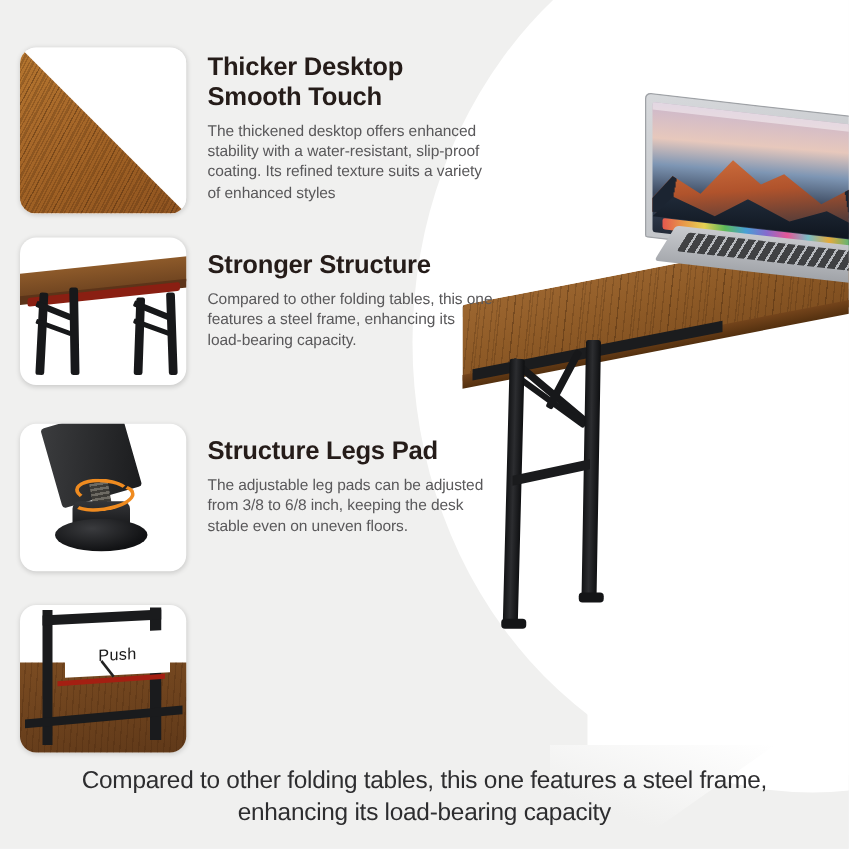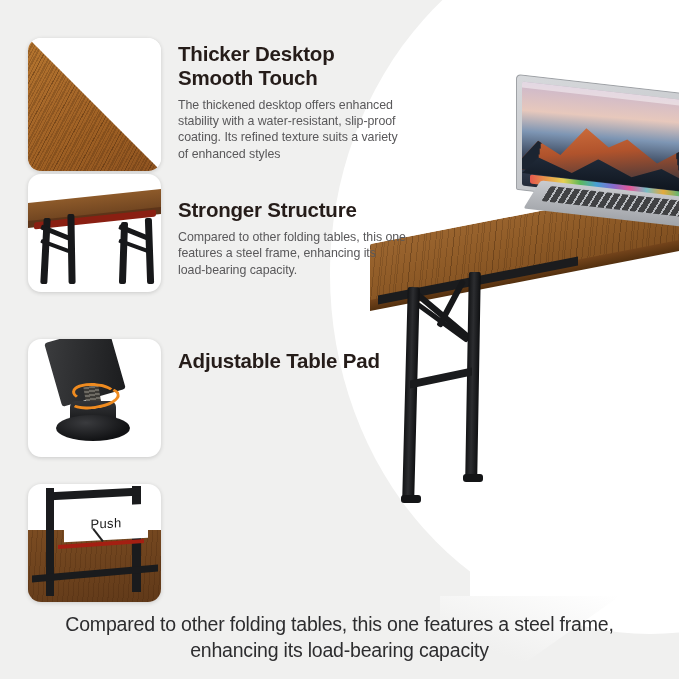--- a/index.html
+++ b/index.html
@@ -27,29 +27,28 @@
     width:320px; height:620px;
     background:#ffffff;
     z-index:1;
   }
 
   
   .features{
     position:absolute; left:0; top:0;
     width:392px; height:600px;
     z-index:4;
-    margin-left:12px;
   }
   .feature{
     position:absolute;
     display:flex;
     align-items:flex-start;
   }
   .f0{ left:16px; top:38px; }
-  .f1{ left:16px; top:174px;align-items:center; }
+  .f1{ left:16px; top:190px; }
   .f2{ left:16px; top:339px; }
   .f3{ left:16px; top:484px; }
 
   .thumb{
     width:133px; height:133px;
     background:#ffffff;
     border-radius:13px;
     box-shadow:0 1px 4px rgba(0,0,0,0.16);
     overflow:hidden;
     position:relative;
@@ -343,21 +342,22 @@
     <div class="feature f2">
       <div class="thumb">
         <div class="pad-leg"></div>
         <div class="pad-screw"></div>
         <div class="pad-base"></div>
         <div class="pad-foot"></div>
         <div class="pad-arrow"></div>
         <div class="pad-arrow2"></div>
       </div>
       <div class="ftext">
-        <div class="fh">Adjustable Table Pad</div>
+        <div class="fh">Structure Legs Pad</div>
+        <div class="fb">The adjustable leg pads can be adjusted from 3/8 to 6/8 inch, keeping the desk stable even on uneven floors.</div>
       </div>
     </div>
 
     <div class="feature f3">
       <div class="thumb">
         <div class="p-wood"></div>
         <div class="p-bar" style="left:18px;top:4px;width:8px;height:108px;"></div>
         <div class="p-bar" style="left:104px;top:2px;width:9px;height:106px;"></div>
         <div class="p-bar" style="left:18px;top:6px;width:95px;height:8px;transform:skewY(-3deg);"></div>
         <div class="p-bar" style="left:4px;top:86px;width:126px;height:7px;transform:skewY(-5deg);"></div>

